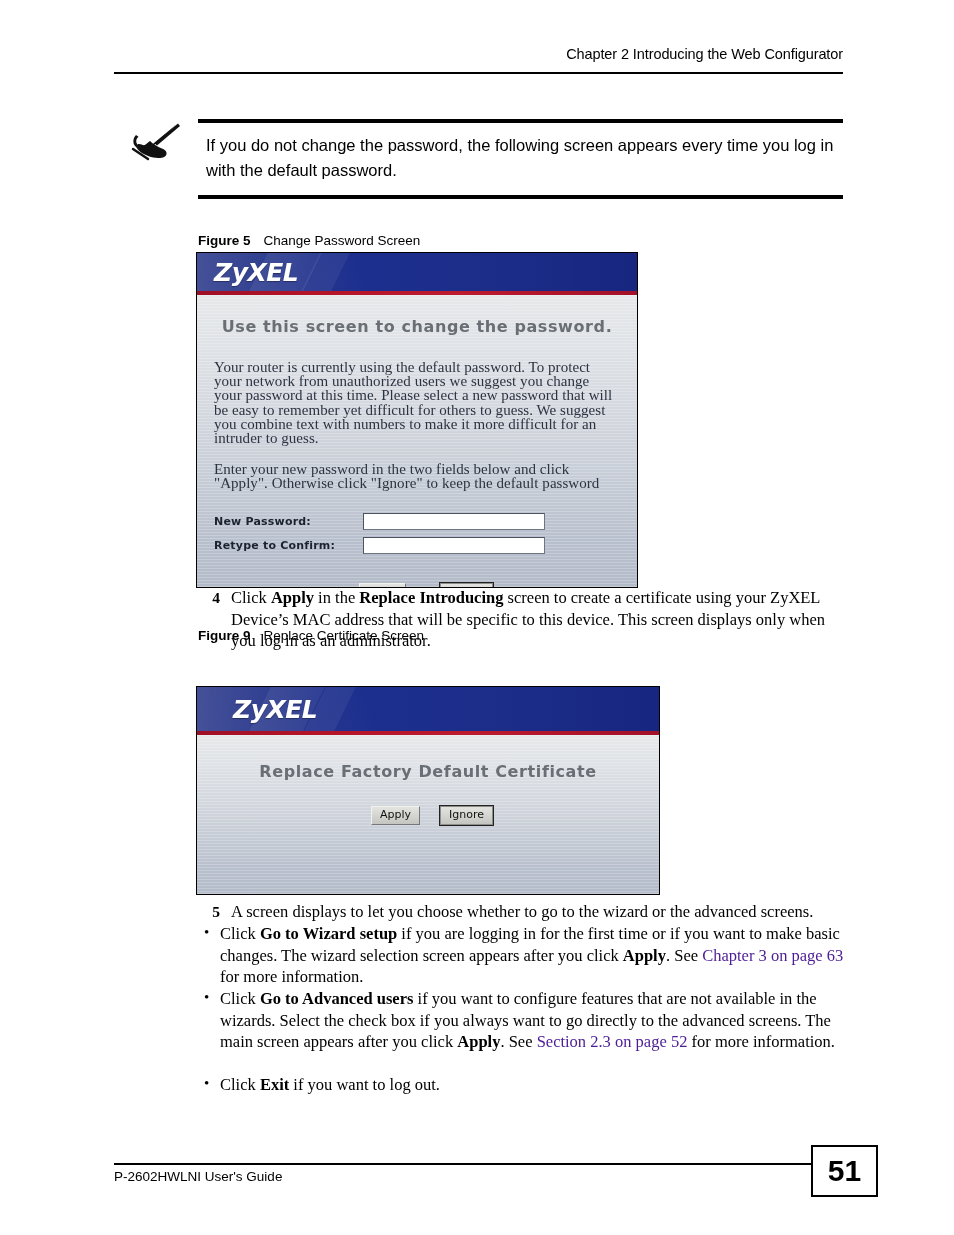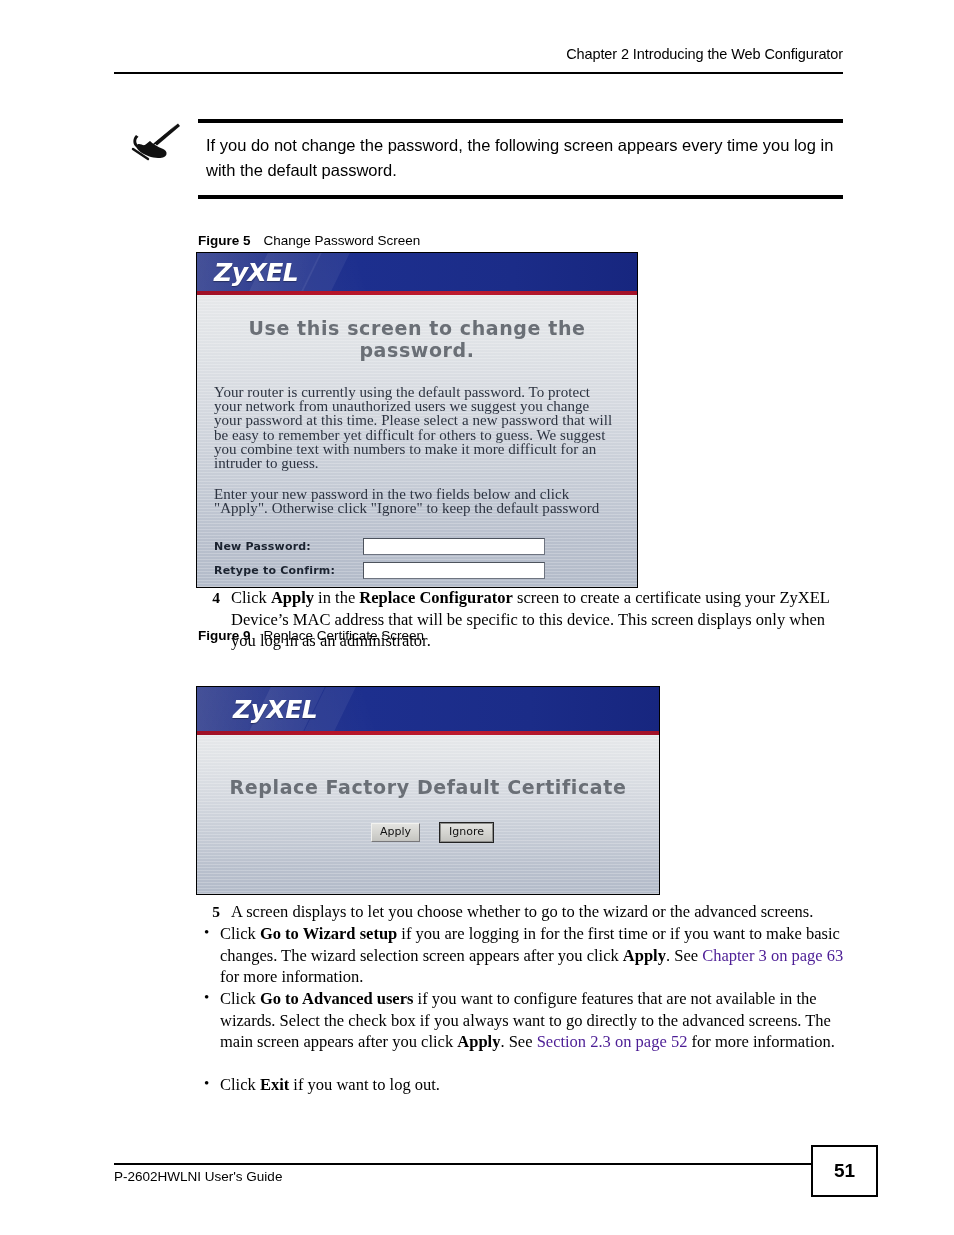--- a/index.html
+++ b/index.html
@@ -170,21 +170,21 @@
        rgba(0,0,0,0.0) 3px);
     pointer-events: none;
   }
   .zy-inner {
     position: relative;
     z-index: 2;
   }
   .zy-heading {
     font-family: "DejaVu Sans", sans-serif;
     font-weight: bold;
-    font-size: 19px;
+    font-size: 16px;
     color: #6a6f76;
     text-align: center;
     letter-spacing: 0.6px;
   }
   .zy-para {
     font-family: Liberation Serif, serif;
     font-size: 15px;
     line-height: 14.2px;
     color: #2c3340;
     letter-spacing: 0.05px;
@@ -287,21 +287,21 @@
     top: 1145px;
     width: 63px;
     height: 48px;
     border: 2.2px solid #000;
     background: #fff;
     display: flex;
     align-items: center;
     justify-content: center;
     font-family: "Liberation Sans", sans-serif;
     font-weight: bold;
-    font-size: 19px;
+    font-size: 30px;
     color: #000;
   }
 </style>
 </head>
 <body>
 
 <div class="page">
 
   <div class="header">Chapter 2 Introducing the Web Configurator</div>
   <div class="header-rule"></div>
@@ -352,37 +352,37 @@
           <div class="zy-btn focused" style="position:absolute; left:243px; width:53px;">Ignore</div>
         </div>
 
       </div>
     </div>
   </div>
 
   <div class="step" style="left:198px; top:587px; width:648px;">
     <span class="step-num">4</span>
     <div class="step-body">
-      <span>Click </span><b class="t">Apply</b><span> in the </span><b class="t">Replace Configurator</b><span> screen to create a certificate using your ZyXEL Device’s MAC address that will be specific to this device. This screen displays only when you log in as an administrator.</span>
+      <span>Click </span><b class="t">Apply</b><span> in the </span><b class="t">Replace Introducing</b><span> screen to create a certificate using your ZyXEL Device’s MAC address that will be specific to this device. This screen displays only when you log in as an administrator.</span>
     </div>
   </div>
 
   <div class="fig-caption" style="left:198px; top:628px;">
     <b>Figure 9</b><span class="cap-title">Replace Certificate Screen</span>
   </div>
 
   <div class="zy-screen" style="left:196px; top:686px; width:464px; height:209px;">
     <div class="zy-banner" style="height:44px;">
       <div class="zy-logo" style="left:36px;">ZyXEL</div>
     </div>
     <div class="zy-redline"></div>
     <div class="zy-body" style="height:158px;">
       <div class="zy-inner">
 
-        <div class="zy-heading" style="padding-top:41px;">Replace Factory Default Certificate</div>
+        <div class="zy-heading" style="padding-top:27px;">Replace Factory Default Certificate</div>
 
 
         <div style="position:relative; margin-top:25px; height:22px;">
           <div class="zy-btn" style="position:absolute; left:174px; width:49px;">Apply</div>
           <div class="zy-btn focused" style="position:absolute; left:243px; width:53px;">Ignore</div>
         </div>
 
       </div>
     </div>
   </div>

